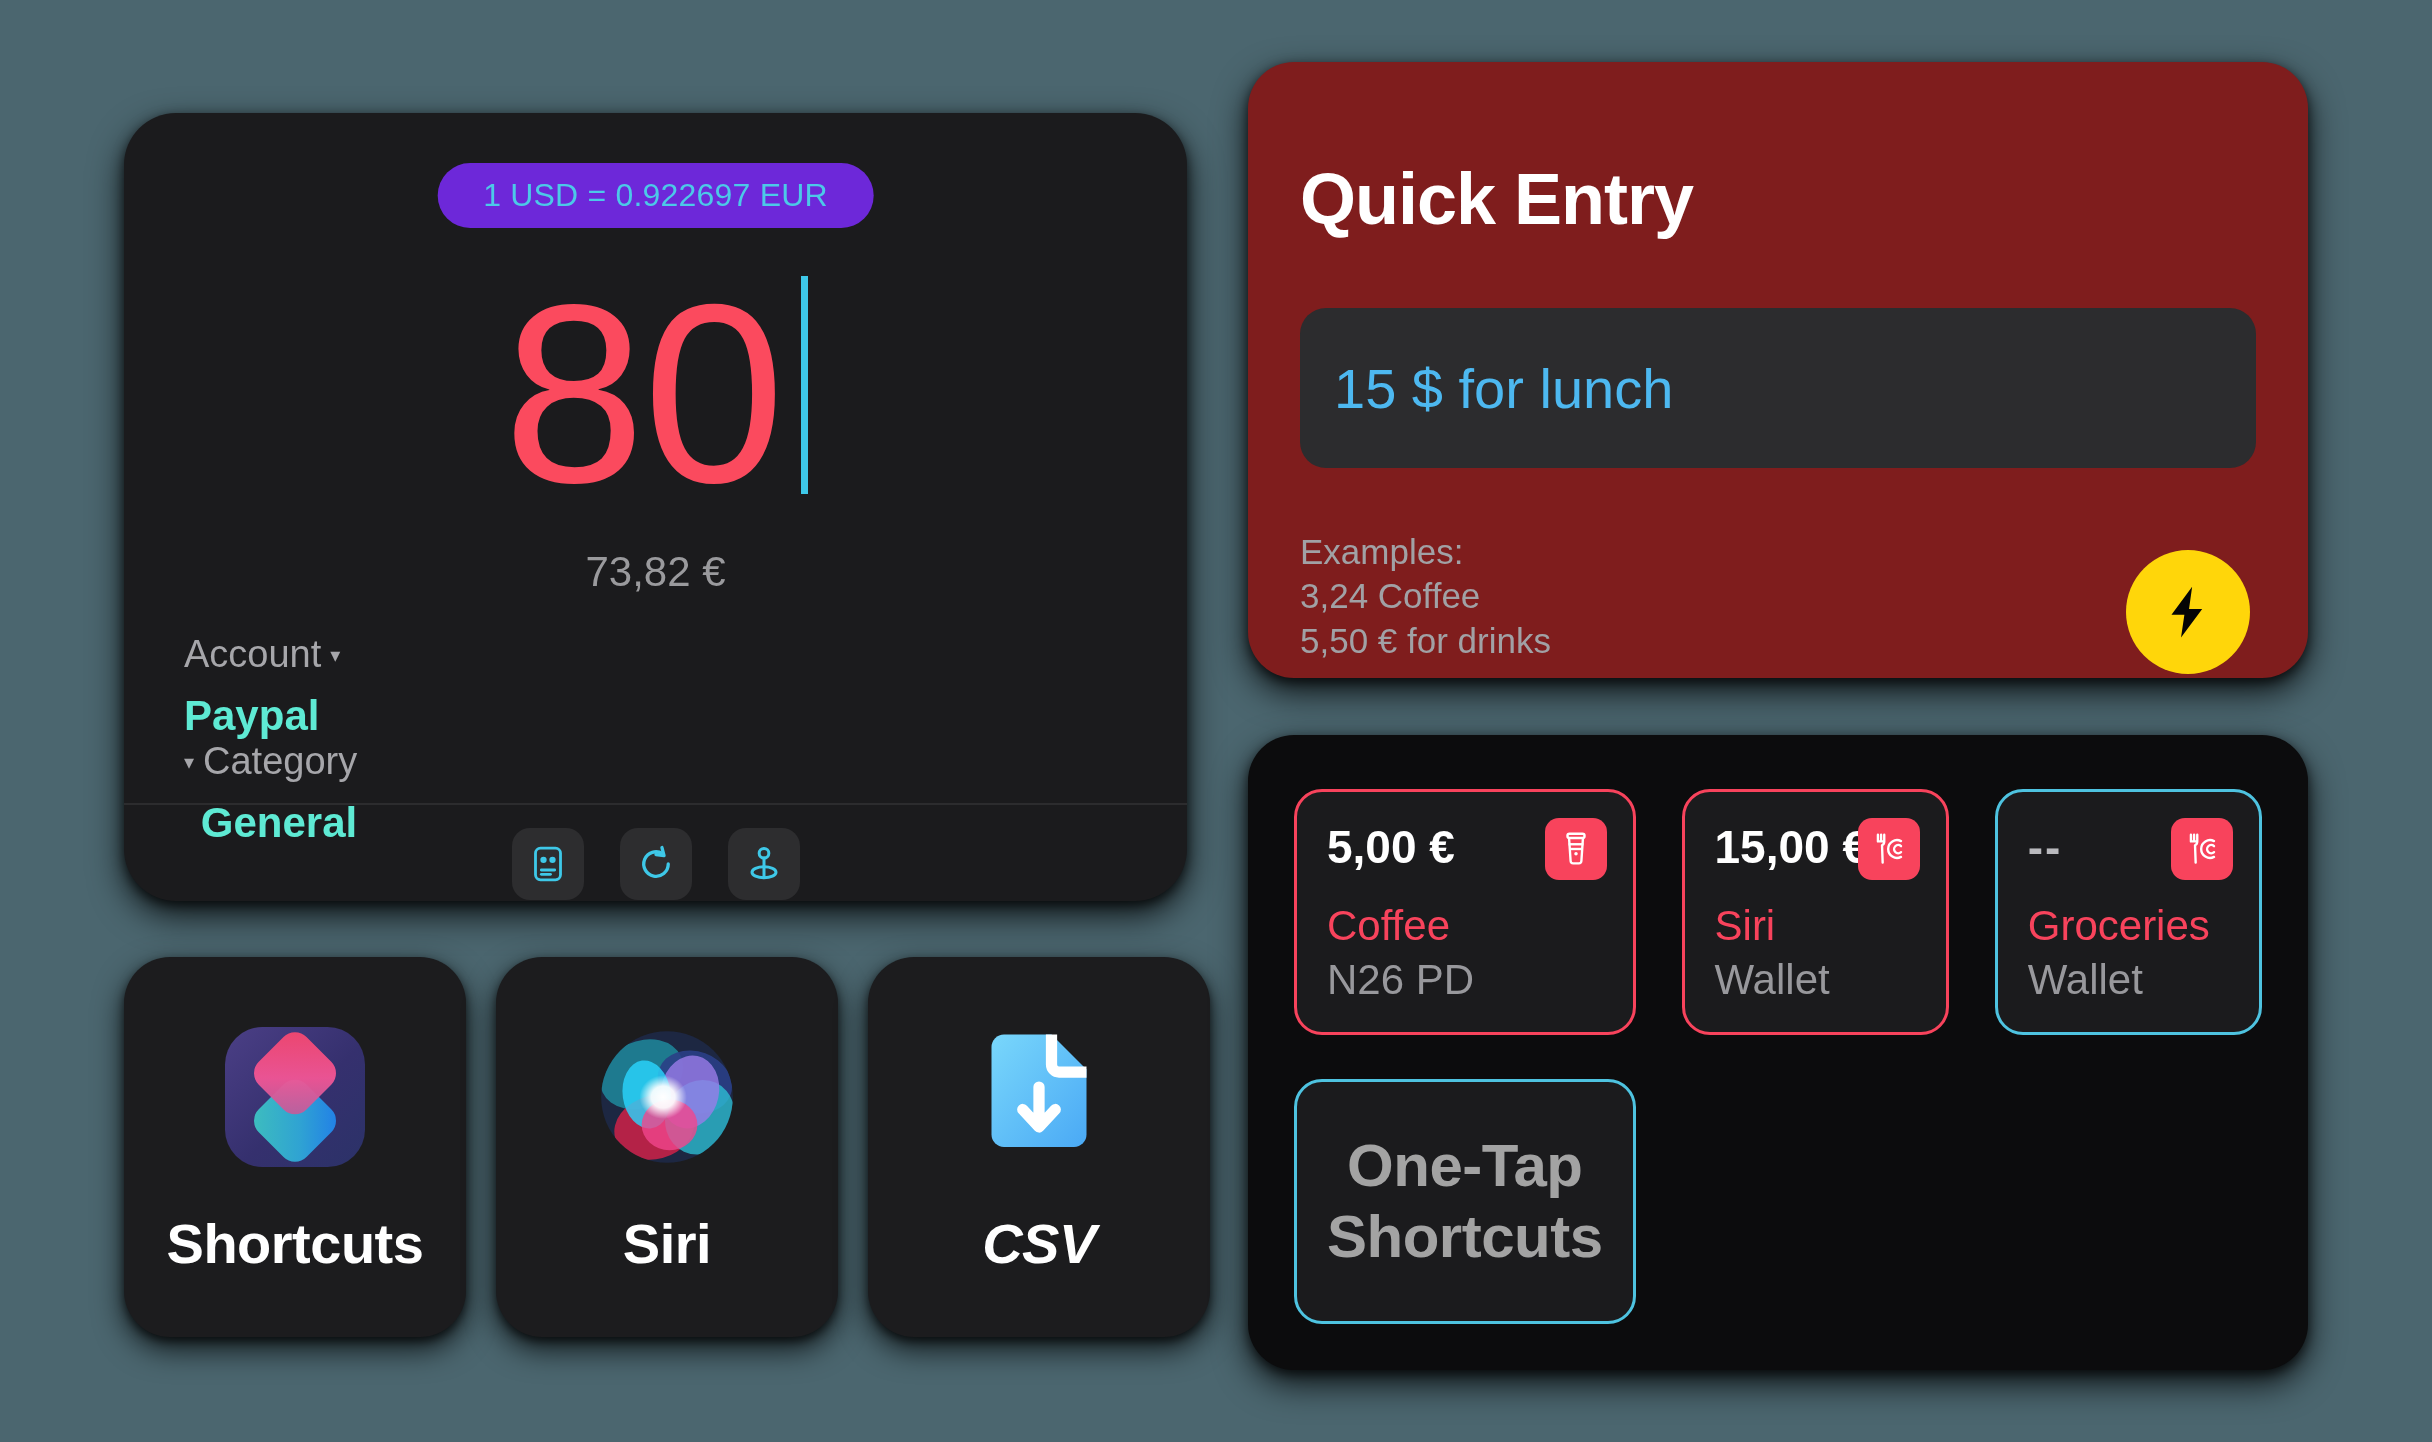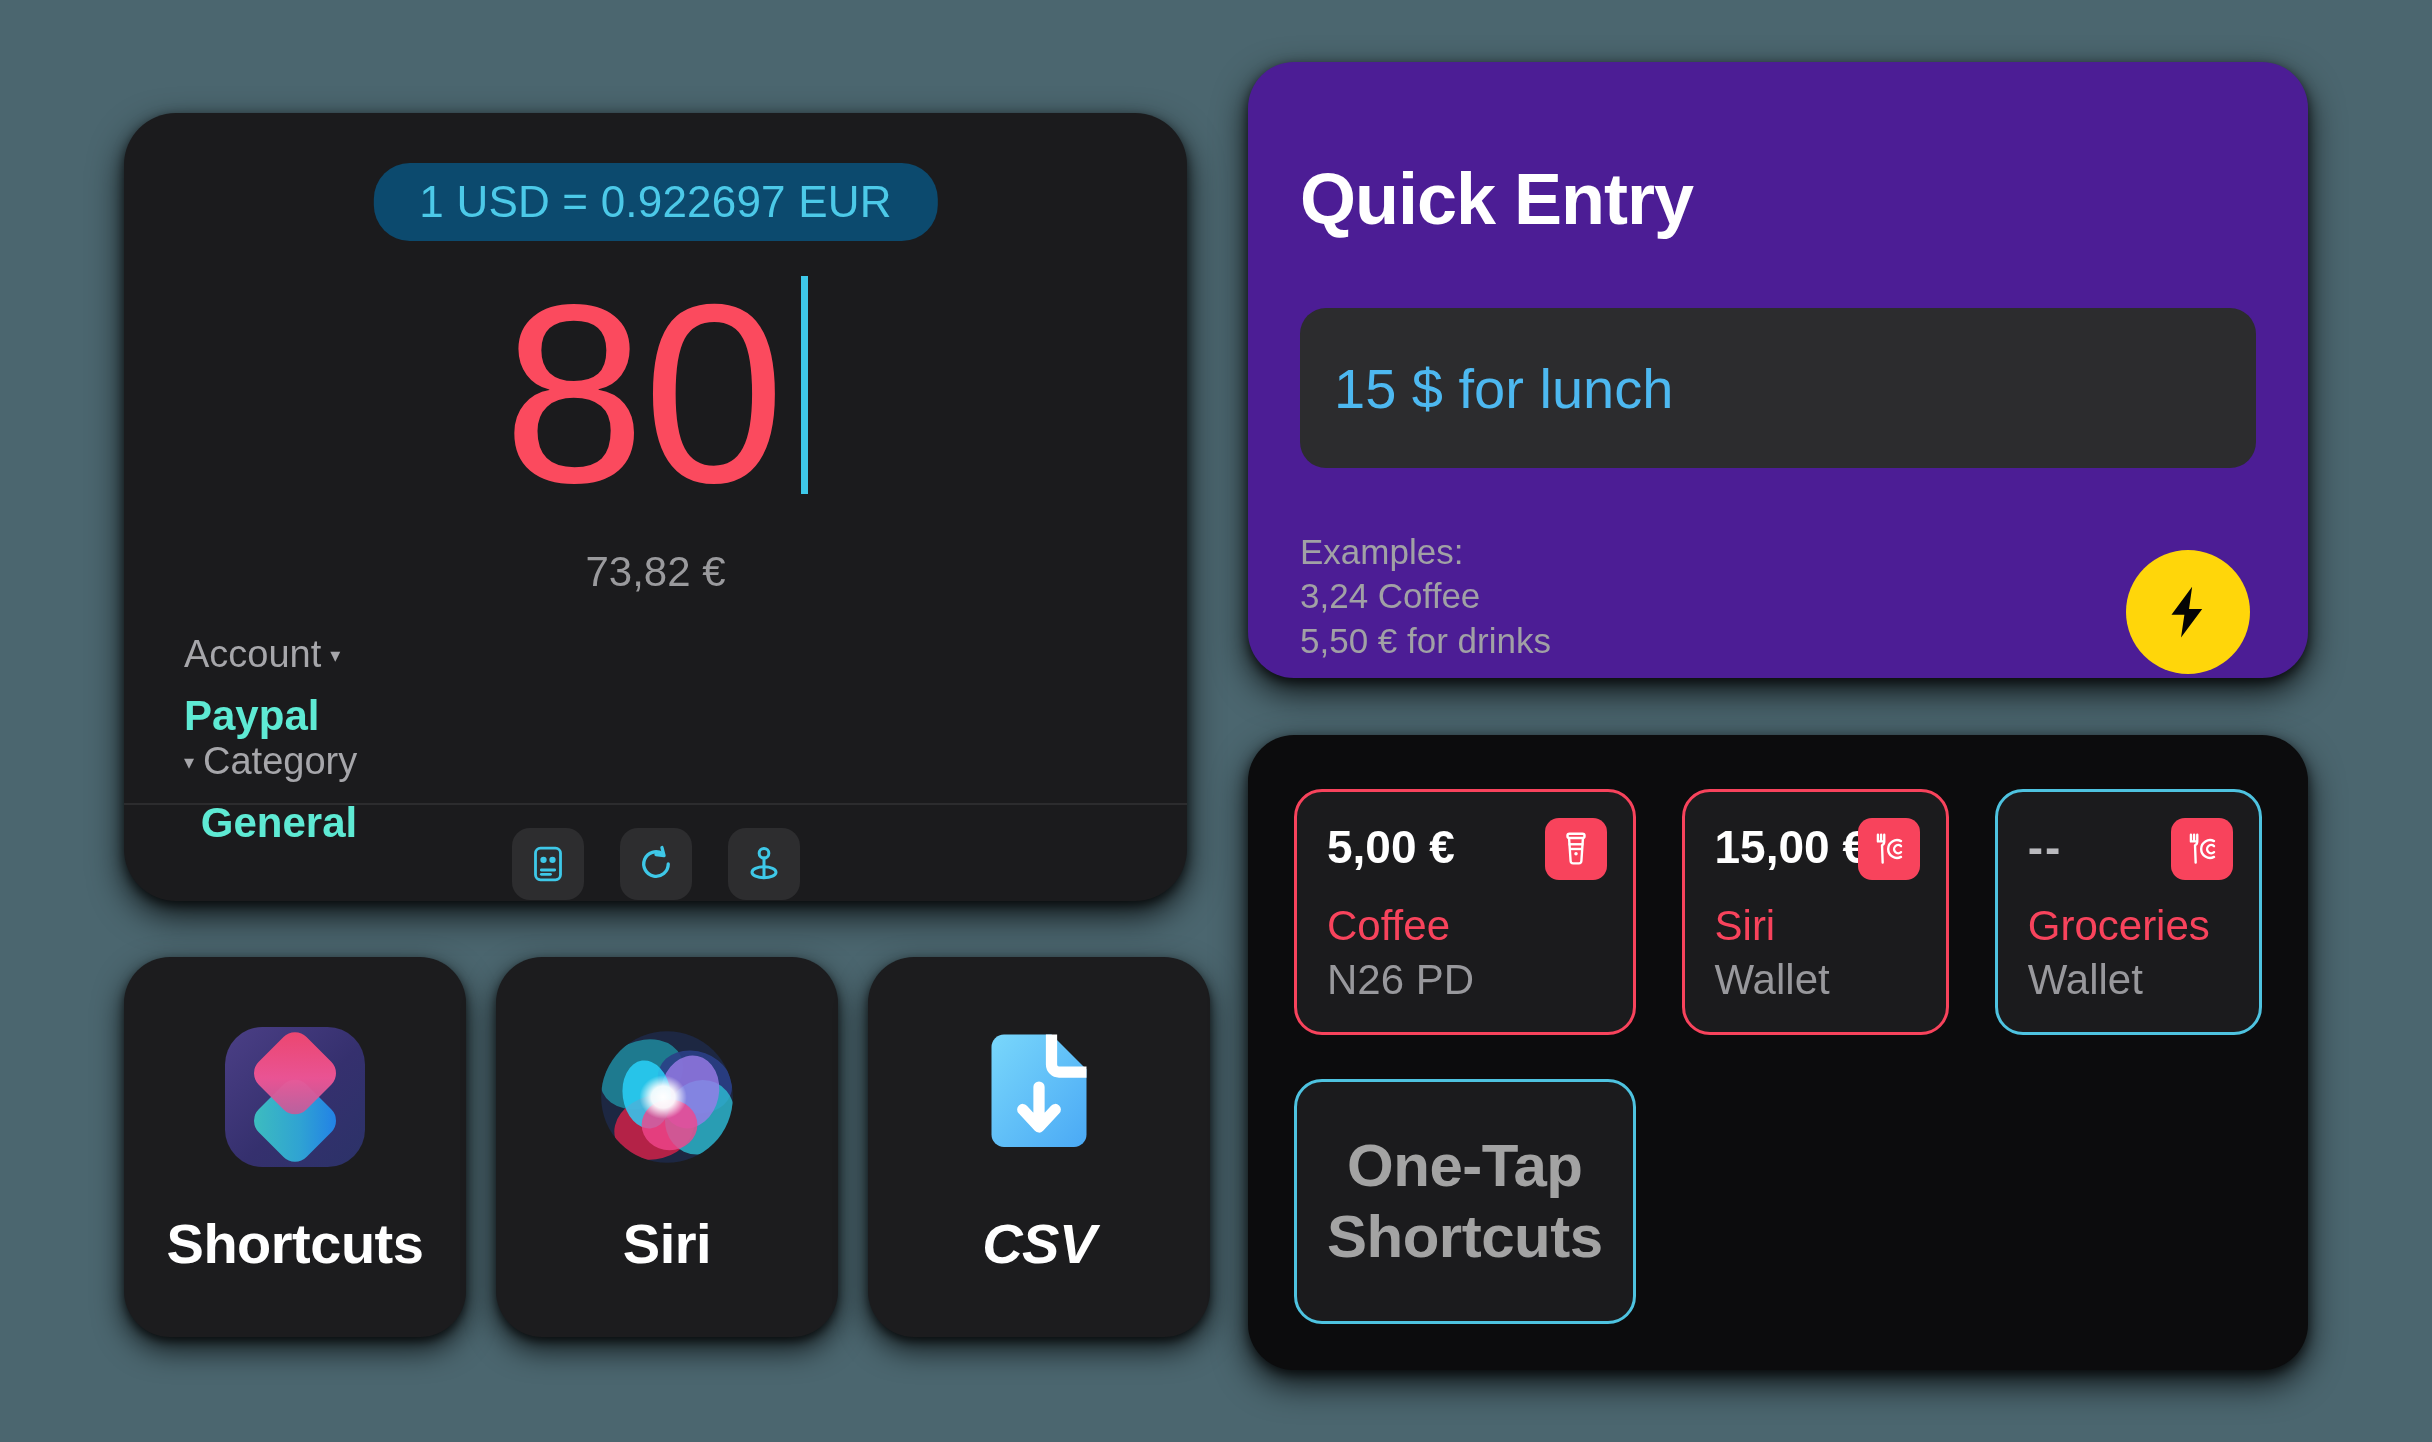--- a/index.html
+++ b/index.html
@@ -20,25 +20,25 @@
   }
 
   
   #calc-card {
     left:124px; top:113px; width:1063px; height:788px;
     border-radius:52px;
     background:#1b1b1d;
   }
   .rate-pill {
     position:absolute; left:50%; top:50px; transform:translateX(-50%);
-    background:#0c4a6e;
+    background:#6d28d9;
     border-radius:36px;
     padding:14px 46px;
     color:#4cc9e8;
-    font-size:44px;
+    font-size:32px;
     letter-spacing:.2px;
     white-space:nowrap;
   }
   .amount-wrap {
     position:absolute; left:0; right:0; top:160px;
     display:flex; align-items:center; justify-content:center;
     height:240px;
   }
   .amount-main {
     color:#fb4a5e;
@@ -88,21 +88,21 @@
   .tool-btn {
     width:72px; height:72px; border-radius:18px;
     background:#2d2d2f;
     display:flex; align-items:center; justify-content:center;
   }
 
   
   #quick-card {
     left:1248px; top:62px; width:1060px; height:616px;
     border-radius:46px;
-    background:#4c1d95;
+    background:#7f1d1d;
   }
   .qe-title {
     position:absolute; left:52px; top:96px;
     color:#ffffff; font-size:72px; font-weight:bold; letter-spacing:-1px;
   }
   .qe-input {
     position:absolute; left:52px; top:246px; right:52px;
     height:160px;
     background:#2c2c2e;
     border-radius:26px;

